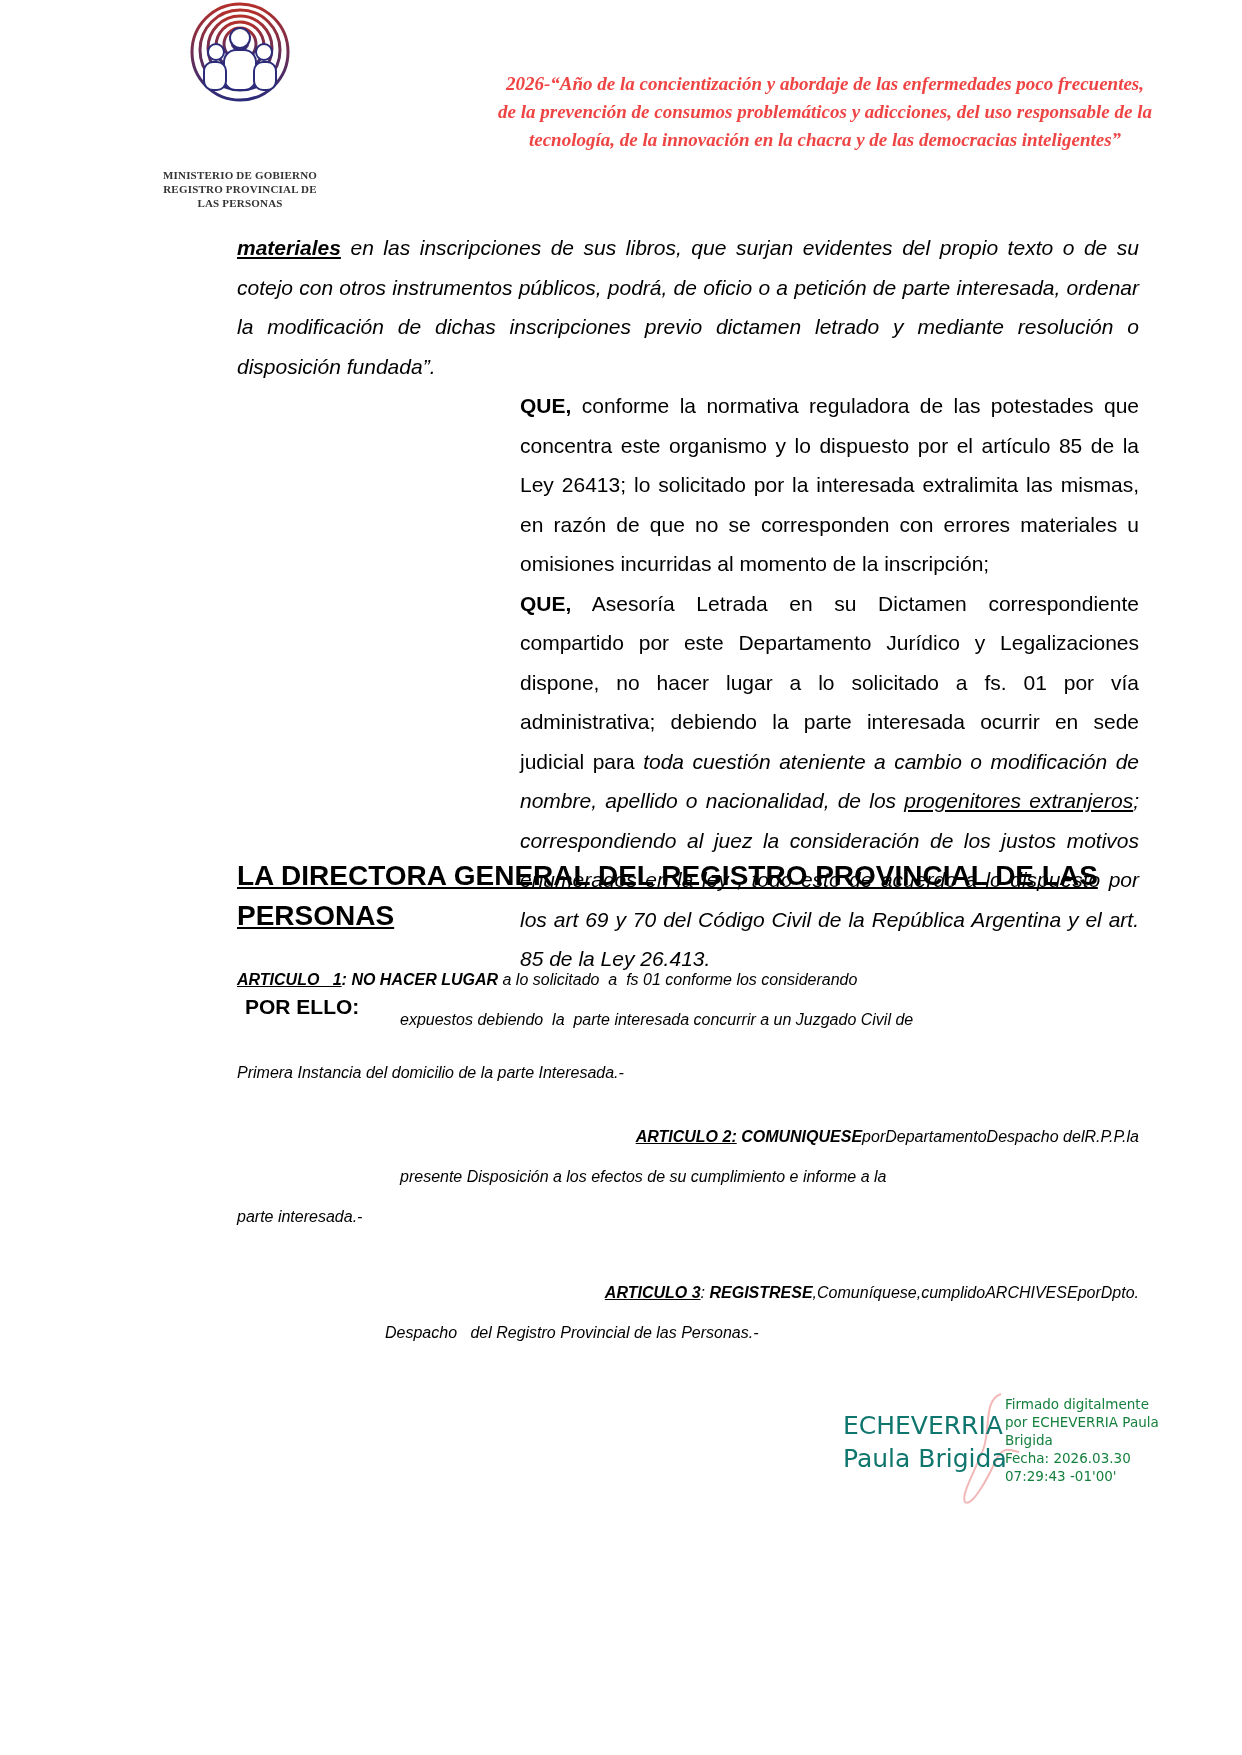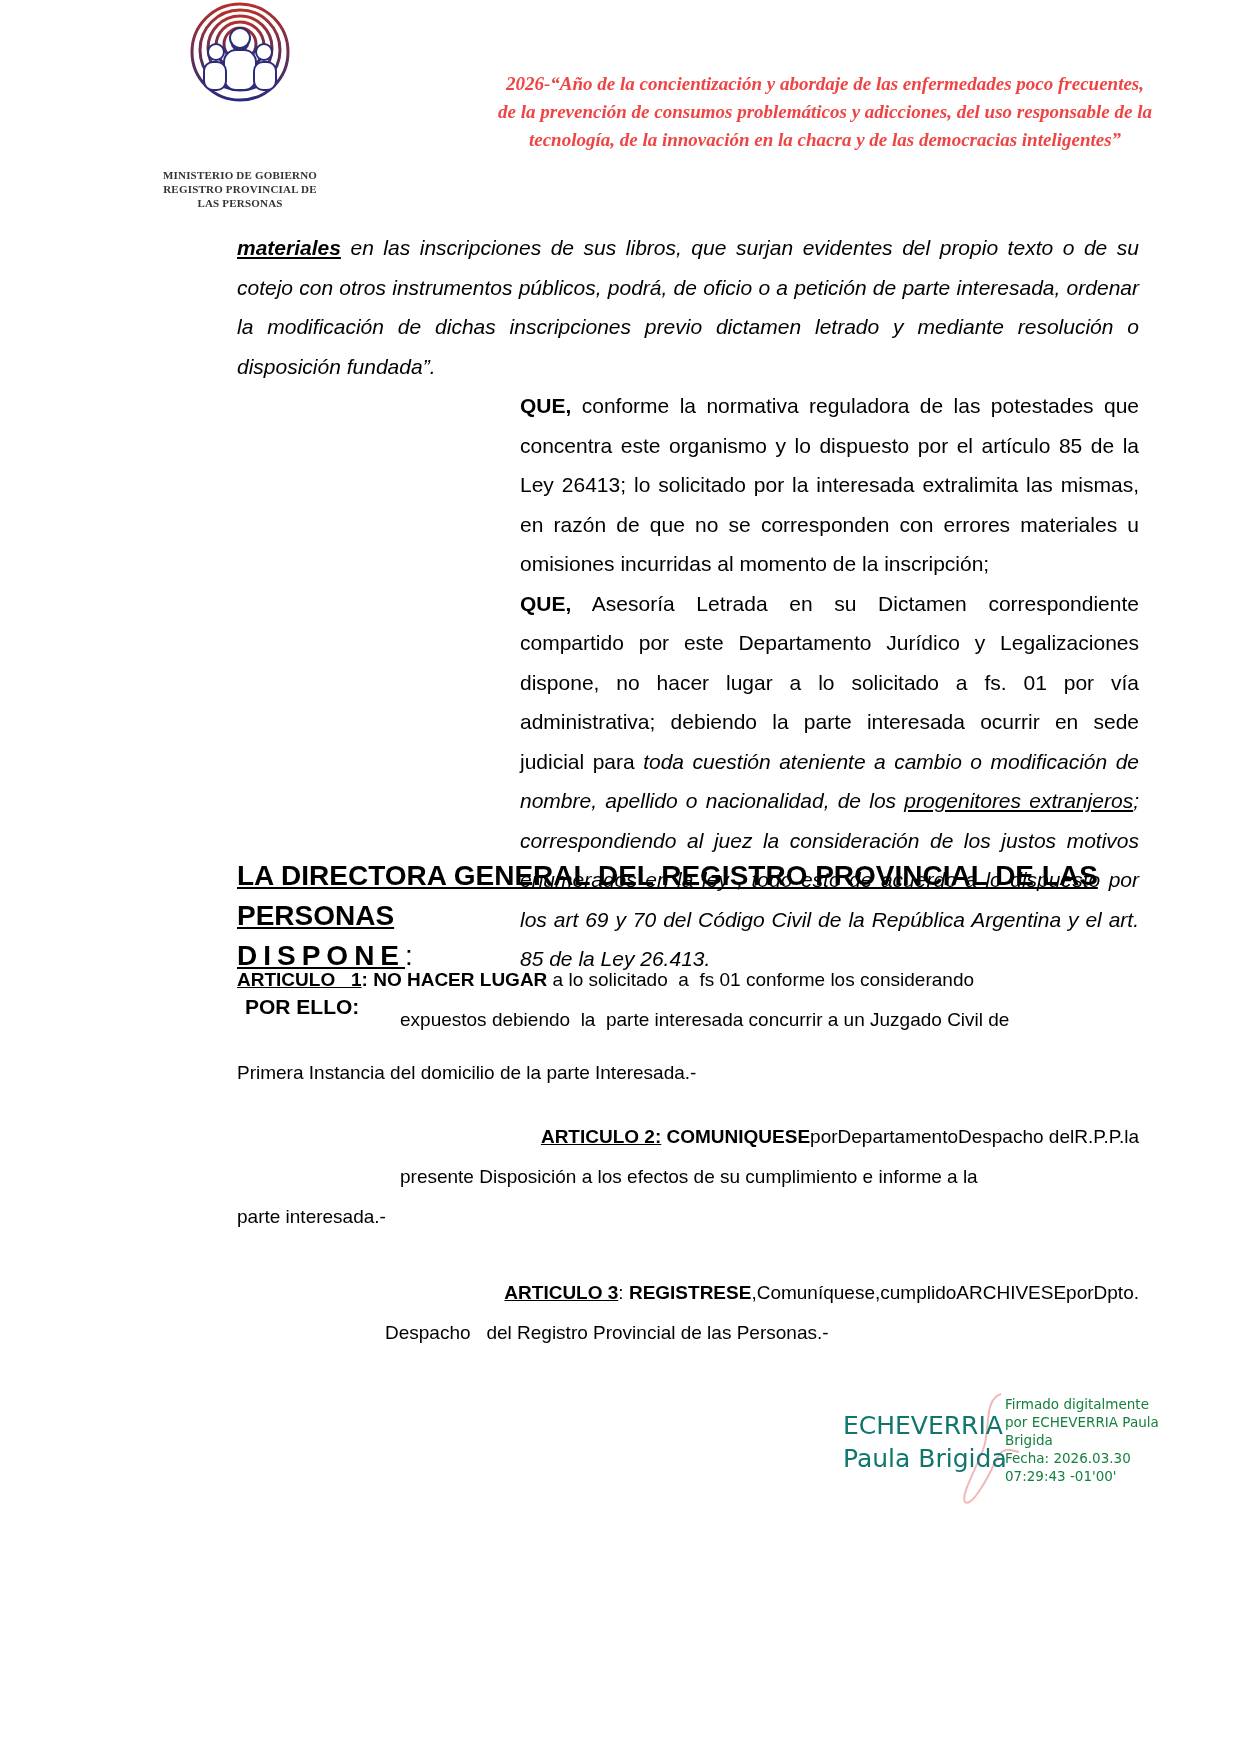--- a/index.html
+++ b/index.html
@@ -10,21 +10,21 @@
     .body { position: absolute; left: 237px; top: 228px; width: 902px; font-size: 21px; line-height: 39.5px; }
     .p { text-align: justify; text-align-last: left; margin: 0; }
     .indent-que { padding-left: 283px; }
     .it { font-style: italic; }
     .b { font-weight: bold; }
     .u { text-decoration: underline; }
     .porello { font-weight: bold; margin: 8px; }
     .title-block { position: absolute; left: 237px; top: 856px; width: 902px; text-align: left; font-size: 28px; line-height: 40px; font-weight: bold; }
     .title-block .l { text-decoration: underline; }
     .spaced { letter-spacing: 6px; }
-    .art { position: absolute; left: 237px; width: 920px; font-size: 19px; line-height: 40px; }
+    .art { position: absolute; left: 237px; width: 920px; font-size: 16px; line-height: 40px; font-style: italic; }
     .art .row { white-space: pre; }
     .art .hang { padding-left: 163px; }
     .art2 { display: flex; justify-content: flex-end; width: 902px; }
     .sig { position: absolute; left: 843px; top: 1395px; width: 330px; height: 120px; }
     .sig-name { position: absolute; left: 0; top: 14px; font-family: "DejaVu Sans", sans-serif; font-size: 25px; line-height: 33px; color: #0f766e; }
     .sig-details { position: absolute; left: 162px; top: 0; font-family: "DejaVu Sans", sans-serif; font-size: 13.5px; line-height: 18px; color: #15803d; }
     .sig-mark { position: absolute; left: 100px; top: -5px; width: 80px; height: 120px; }
   </style>
 </head>
 <body>
@@ -70,21 +70,20 @@
 
 <div class="body">
   <p class="p it"><span class="b u">materiales</span><span> en las inscripciones de sus libros, que surjan evidentes del propio texto o de su cotejo con otros instrumentos públicos, podrá, de oficio o a petición de parte interesada, ordenar la modificación de dichas inscripciones previo dictamen letrado y mediante resolución o disposición fundada”.</span></p>
   <p class="p indent-que"><span class="b">QUE,</span><span> conforme la normativa reguladora de las potestades que concentra este organismo y lo dispuesto por el artículo 85 de la Ley 26413; lo solicitado por la interesada extralimita las mismas, en razón de que no se corresponden con errores materiales u omisiones incurridas al momento de la inscripción;</span></p>
   <p class="p indent-que"><span class="b">QUE,</span><span> Asesoría Letrada en su Dictamen correspondiente compartido por este Departamento Jurídico y Legalizaciones dispone, no hacer lugar a lo solicitado a fs. 01 por vía administrativa; debiendo la parte interesada ocurrir en sede judicial para </span><span class="it">toda cuestión ateniente a cambio o modificación de nombre, apellido o nacionalidad, de los </span><span class="it u">progenitores extranjeros</span><span class="it">; correspondiendo al juez la consideración de los justos motivos enumerados en la ley , todo esto de acuerdo a lo dispuesto por los art 69 y 70 del Código Civil de la República Argentina y el art. 85 de la Ley 26.413.</span></p>
   <p class="porello">POR ELLO:</p>
 </div>
 
 <div class="title-block">
   <div><span class="l">LA  DIRECTORA GENERAL DEL REGISTRO PROVINCIAL DE LAS PERSONAS</span></div>
-  <div><span class="l spaced">DISPONE</span><span style="font-weight:normal">:</span></div>
 </div>
 
 <div class="art" style="top:960px;">
   <div class="row"><span class="b u">ARTICULO   1</span><span class="b">: </span><span class="b">NO HACER LUGAR</span><span> a lo solicitado  a  fs 01 conforme los considerando</span></div>
   <div class="row hang">expuestos debiendo  la  parte interesada concurrir a un Juzgado Civil de</div>
   <div class="row" style="margin-top:13px;">Primera Instancia del domicilio de la parte Interesada.-</div>
 </div>
 
 <div class="art" style="top:1117px;">
   <div class="art2">

